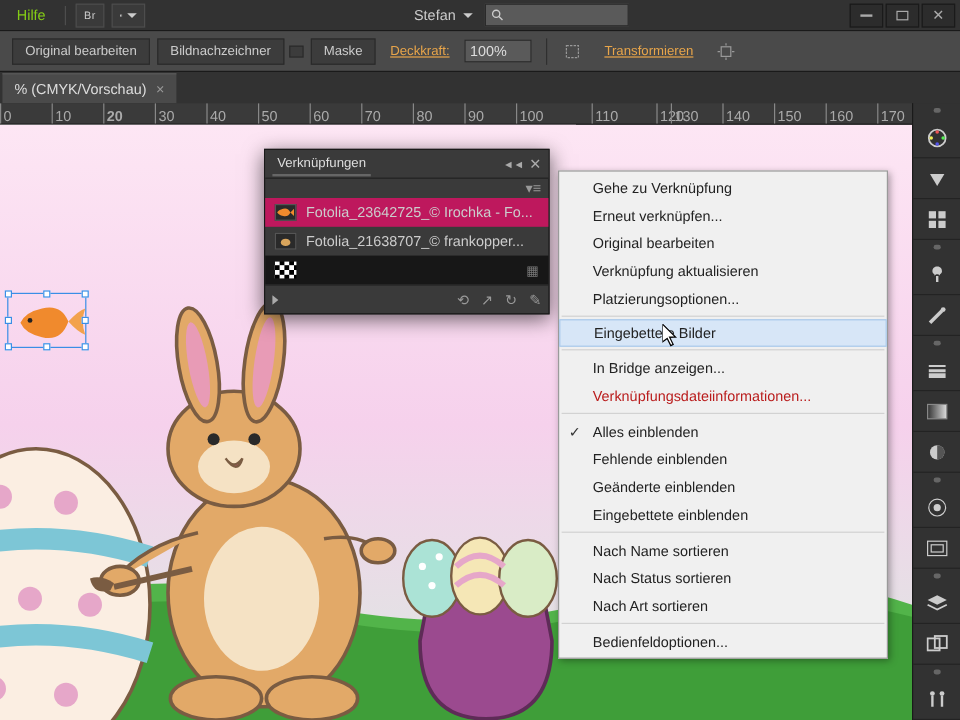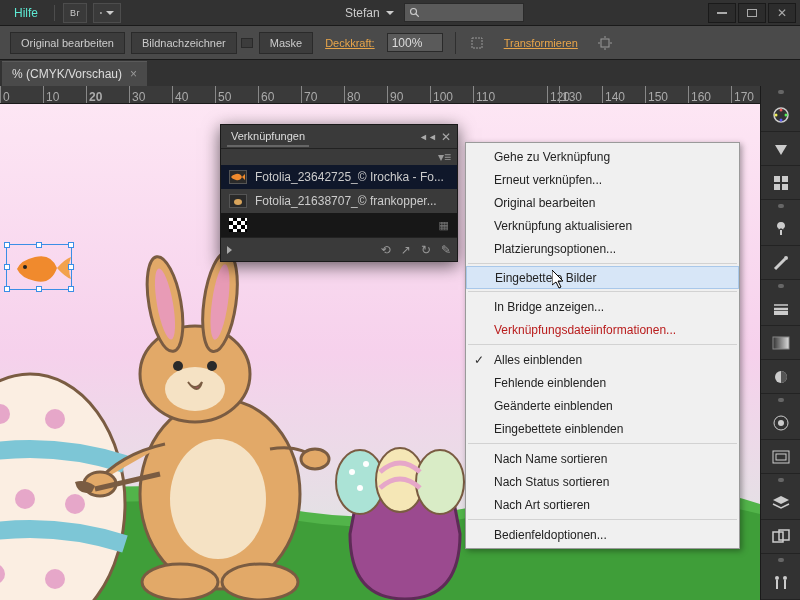--- a/index.html
+++ b/index.html
@@ -1,18 +1,18 @@
 <!DOCTYPE html>
 <html><head>
 <meta charset="utf-8">
 <style>
 *{margin:0;padding:0;box-sizing:border-box;font-family:"Segoe UI",Tahoma,sans-serif;font-size:12px;-webkit-user-select:none;user-select:none}
 body{background:#323232;width:800px;height:600px;overflow:hidden}
 .menubar{height:26px;background:#323232;display:flex;align-items:center;padding:0 4px;gap:2px;border-bottom:1px solid #1a1a1a}
-.menubar .menu-item{color:#5eead4;padding:4px 10px;height:100%;display:flex;align-items:center}
+.menubar .menu-item{color:#84cc16;padding:4px 10px;height:100%;display:flex;align-items:center}
 .menubar .sep{width:1px;height:16px;background:#4d4d4d;margin:0 4px}
 .menubar .icon-btn{color:#ccc;padding:3px 6px;border:1px solid #4d4d4d;background:#3a3a3a;display:flex;align-items:center;height:20px;margin:0 2px;font-size:9px;letter-spacing:.5px}
 .menubar .user{color:#ccc;margin-left:220px;display:flex;align-items:center;gap:6px}
 .menubar .tri{width:0;height:0;border-left:4px solid transparent;border-right:4px solid transparent;border-top:4px solid #ccc}
 .searchbox{width:120px;height:19px;background:#5a5a5a;border:1px solid #2a2a2a;margin-left:8px;display:flex;align-items:center;padding:0 4px}
 .searchbox svg{width:12px;height:12px}
 .win-controls{margin-left:auto;display:flex;gap:2px}
 .win-controls div{width:28px;height:20px;background:#2c2c2c;border:1px solid #1a1a1a;display:flex;align-items:center;justify-content:center;color:#aaa;font-size:13px}
 .optionbar{height:34px;background:#4a4a4a;border-bottom:1px solid #1a1a1a;display:flex;align-items:center;padding:0 10px;gap:6px}
 .ob-btn{background:#3c3c3c;border:1px solid #2a2a2a;color:#ccc;padding:4px 10px;font-size:11px}
@@ -35,21 +35,21 @@
 .goldfish-sel .h{position:absolute;width:6px;height:6px;background:#fff;border:1px solid #3a8ee6}
 .rpanels{position:absolute;right:0;top:0;width:40px;bottom:0;background:#323232;border-left:1px solid #1a1a1a;display:flex;flex-direction:column}
 .rpanels .slot{height:34px;display:flex;align-items:center;justify-content:center;border-bottom:1px solid #232323;color:#999}
 .rpanels .handle{width:6px;height:4px;background:#666;border-radius:2px;margin:4px auto}
 .links-panel{position:absolute;left:220px;top:38px;width:238px;background:#3a3a3a;border:1px solid #1a1a1a;box-shadow:0 4px 16px rgba(0,0,0,.6);color:#ccc}
 .lp-head{height:24px;background:#3a3a3a;border-bottom:1px solid #222;display:flex;align-items:center;padding:0 6px;gap:4px}
 .lp-head .tab{color:#ddd;font-size:11px;border-bottom:2px solid #666;padding:3px 4px}
 .lp-head .right{margin-left:auto;display:flex;align-items:center;gap:4px;color:#aaa}
 .lp-head .mini{font-size:9px}
 .lp-row{height:24px;display:flex;align-items:center;padding:0 8px;gap:8px;font-size:11px;white-space:nowrap;overflow:hidden}
-.lp-row.sel{background:#0f172a}
+.lp-row.sel{background:#be185d}
 .lp-thumb{width:18px;height:14px;background:#2a2a2a;border:1px solid #555;display:flex;align-items:center;justify-content:center;font-size:8px}
 .lp-black{height:24px;background:#171717;display:flex;align-items:center;padding:0 8px}
 .lp-black .sw{width:18px;height:14px;background:repeating-conic-gradient(#fff 0 25%,#000 0 50%) 0/8px 8px}
 .lp-black .micon{margin-left:auto;color:#777;font-size:11px}
 .lp-iconbar{height:24px;border-top:1px solid #222;display:flex;align-items:center;padding:0 6px}
 .lp-iconbar .arr{width:0;height:0;border-top:4px solid transparent;border-bottom:4px solid transparent;border-left:5px solid #aaa}
 .lp-iconbar .ricons{margin-left:auto;display:flex;gap:10px;color:#999;font-size:11px}
 .ctxmenu{position:absolute;left:465px;top:56px;width:275px;background:#f0f0f0;border:1px solid #9a9a9a;box-shadow:2px 2px 6px rgba(0,0,0,.35);padding:2px 0;color:#222;font-size:12px}
 .ctxmenu .mi{height:23px;display:flex;align-items:center;padding:0 10px 0 28px;position:relative}
 .ctxmenu .mi.hl{background:#d7e6f7;border:1px solid #a9c8ea;margin:-1px 0}
@@ -140,21 +140,21 @@
       <div class="tick" style="left: 43px;">10</div>
       <div class="tick" style="left: 86px; font-weight: bold;">20</div>
       <div class="tick" style="left: 129px;">30</div>
       <div class="tick" style="left: 172px;">40</div>
       <div class="tick" style="left: 215px;">50</div>
       <div class="tick" style="left: 258px;">60</div>
       <div class="tick" style="left: 301px;">70</div>
       <div class="tick" style="left: 344px;">80</div>
       <div class="tick" style="left: 387px;">90</div>
       <div class="tick" style="left: 430px;">100</div>
-      <div class="tick" style="left: 473px;">110</div>
+      <div class="tick" style="left: 493px;">110</div>
       <div class="tick" style="left: 516px; margin-left: 31px;">120</div>
       <div class="tick" style="left: 559px;">130</div>
       <div class="tick" style="left: 602px;">140</div>
       <div class="tick" style="left: 645px;">150</div>
       <div class="tick" style="left: 688px;">160</div>
       <div class="tick" style="left: 731px;">170</div>
     </div>
 
   <div class="canvas-wrap">
     <div class="artboard">

